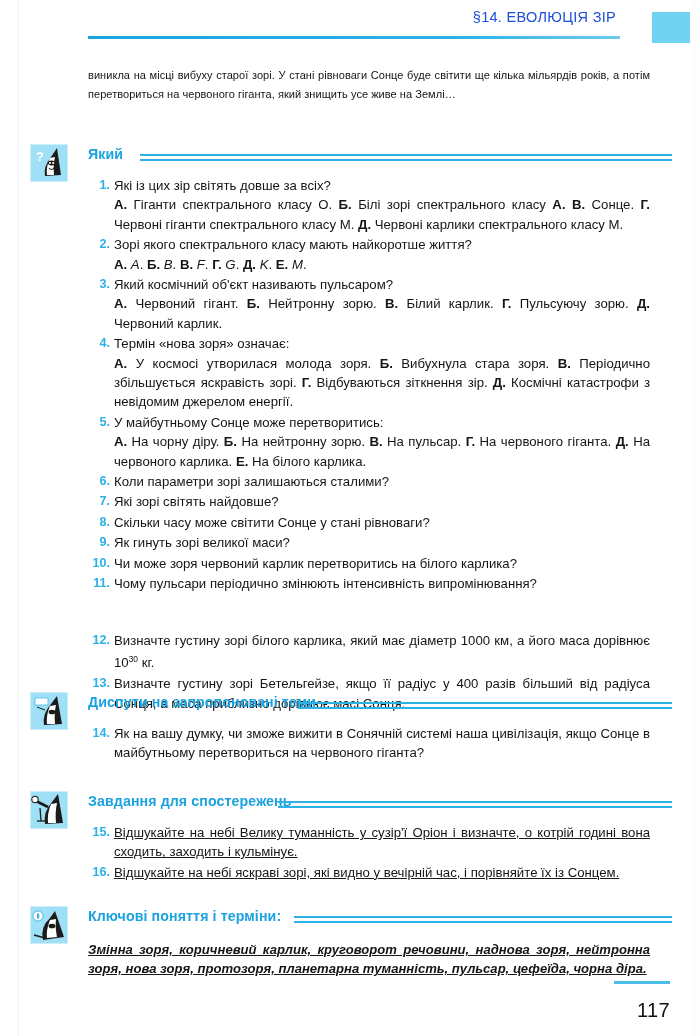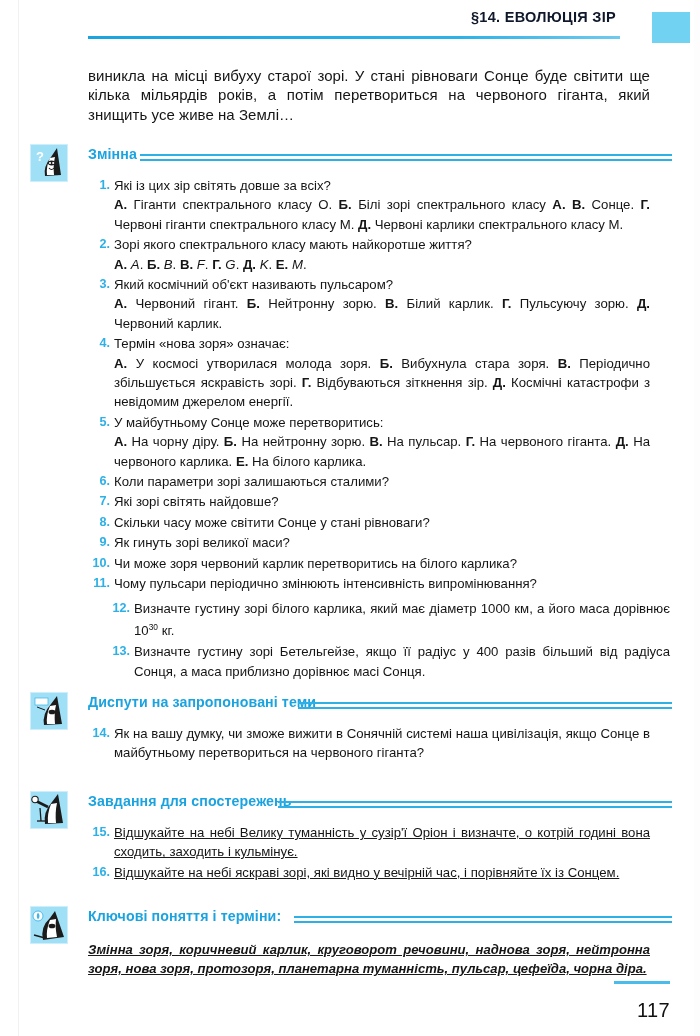--- a/index.html
+++ b/index.html
@@ -24,40 +24,40 @@
     position: absolute; right: 0; top: 0; width: 6px; height: 1036px;
     background: #fdfdfd;
   }
 
   
   .runhead {
     position: absolute; left: 0; right: 0; top: 0; height: 52px;
   }
   .runhead-title {
     position: absolute; right: 84px; top: 9px;
-    font-size: 14.5px; font-weight: 700; letter-spacing: .3px;
-    color: #0f172a; white-space: nowrap;
+    font-size: 14.5px; font-weight: 400; letter-spacing: .3px;
+    color: #1d4ed8; white-space: nowrap;
   }
   .runhead-rule {
     position: absolute; left: 88px; right: 80px; top: 36px; height: 3px;
     background: linear-gradient(to right, #1ba3e0 0%, #2db2e8 70%, #6fcaee 100%);
   }
   .runhead-tab {
     position: absolute; right: 10px; top: 12px;
     width: 38px; height: 31px;
     background: #72d2f2;
   }
 
   
   .col {
     position: absolute; left: 88px; width: 562px;
   }
   p.para {
     margin: 0;
-    font-size: 15px; line-height: 19.4px;
+    font-size: 11px; line-height: 19.4px;
     text-align: justify;
     color: #151515;
     letter-spacing: .05px;
   }
 
   
   .section {
     position: absolute; left: 30px; right: 28px;
   }
   .sec-head {
@@ -149,21 +149,21 @@
       <text x="5" y="16" font-family="Liberation Sans, sans-serif" font-size="13" font-weight="700" fill="#ffffff">?</text>
       <path d="M26 3 L30 30 L14 31 Q12 22 20 12 Z" fill="#1b1b1b"></path>
       <path d="M19 13 Q15 21 16 30 L23 30 Q22 20 24 12 Z" fill="#ffffff"></path>
       <ellipse cx="20.5" cy="18" rx="3.6" ry="2.4" fill="#1b1b1b"></ellipse>
       <circle cx="19" cy="18" r="1.1" fill="#ffffff"></circle>
       <circle cx="22.2" cy="18" r="1.1" fill="#ffffff"></circle>
       <path d="M18 23 Q20.5 26 23 23" stroke="#1b1b1b" stroke-width="1.1" fill="none"></path>
     </svg>
   </div>
   <div class="sec-head">
-    <span class="sec-title">Змінна</span>
+    <span class="sec-title">Який</span>
     <span class="sec-rule" style="left:52px;"></span>
   </div>
 </div>
 
 <div class="col" style="top:176px;">
   <ol class="qlist">
     <li class="q">
       <span class="num">1.</span>
       <span>Які із цих зір світять довше за всіх?</span>
       <span class="ans"><b>А.</b> Гіганти спектрального класу О. <b>Б.</b> Білі зорі спектрального класу <b>А.</b> <b>В.</b> Сонце. <b>Г.</b> Червоні гіганти спектрального класу М. <b>Д.</b> Червоні карлики спектрального класу М.</span>
@@ -213,21 +213,21 @@
       <span class="num">10.</span>
       <span>Чи може зоря червоний карлик перетворитись на білого карлика?</span>
     </li>
     <li class="q">
       <span class="num">11.</span>
       <span>Чому пульсари періодично змінюють інтенсивність випромінювання?</span>
     </li>
   </ol>
 </div>
 
-<div class="col" style="top:599px;margin-left:20px;">
+<div class="col" style="top:631px;">
   <ol class="qlist">
     <li class="q">
       <span class="num">12.</span>
       <span>Визначте густину зорі білого карлика, який має діаметр 1000 км, а його маса дорівнює 10</span><sup>30</sup><span> кг.</span>
     </li>
     <li class="q">
       <span class="num">13.</span>
       <span>Визначте густину зорі Бетельгейзе, якщо її радіус у 400 разів більший від радіуса Сонця, а маса приблизно дорівнює масі Сонця.</span>
     </li>
   </ol>

